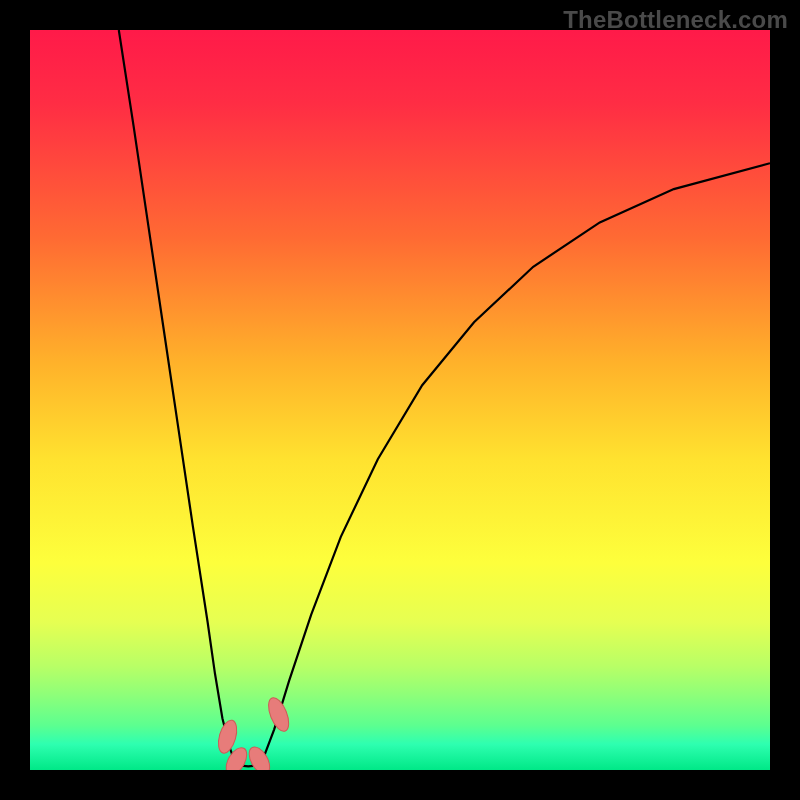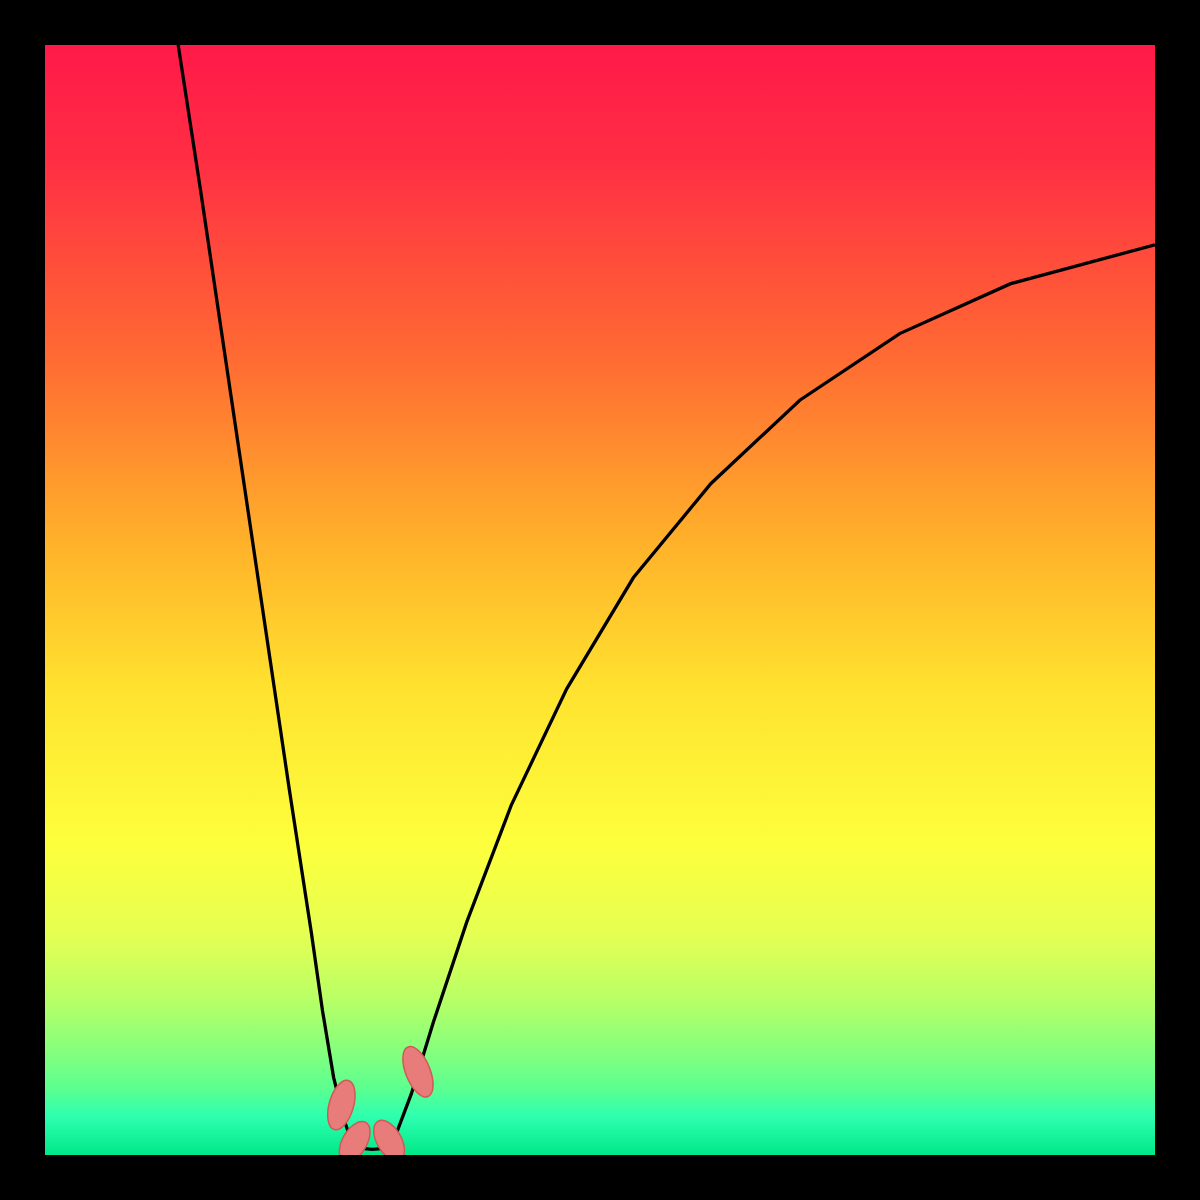--- a/index.html
+++ b/index.html
@@ -33,20 +33,21 @@
     font-size: 24px;
     font-weight: 600;
     letter-spacing: 0.2px;
     user-select: none;
   }
 </style>
 </head>
 <body>
 
 <div class="frame">
+  <div class="watermark">TheBottleneck.com</div>
 
   <div class="plot">
     <svg id="chart-svg" width="740" height="740" viewBox="0 0 740 740" preserveAspectRatio="none">
       <defs>
         <linearGradient id="bg-grad" x1="0" y1="0" x2="0" y2="1">
             <stop offset="0%" stop-color="#ff1a49"></stop>
             <stop offset="10%" stop-color="#ff2d44"></stop>
             <stop offset="28.000000000000004%" stop-color="#ff6a33"></stop>
             <stop offset="45%" stop-color="#ffb22a"></stop>
             <stop offset="57.99999999999999%" stop-color="#ffe22f"></stop>

